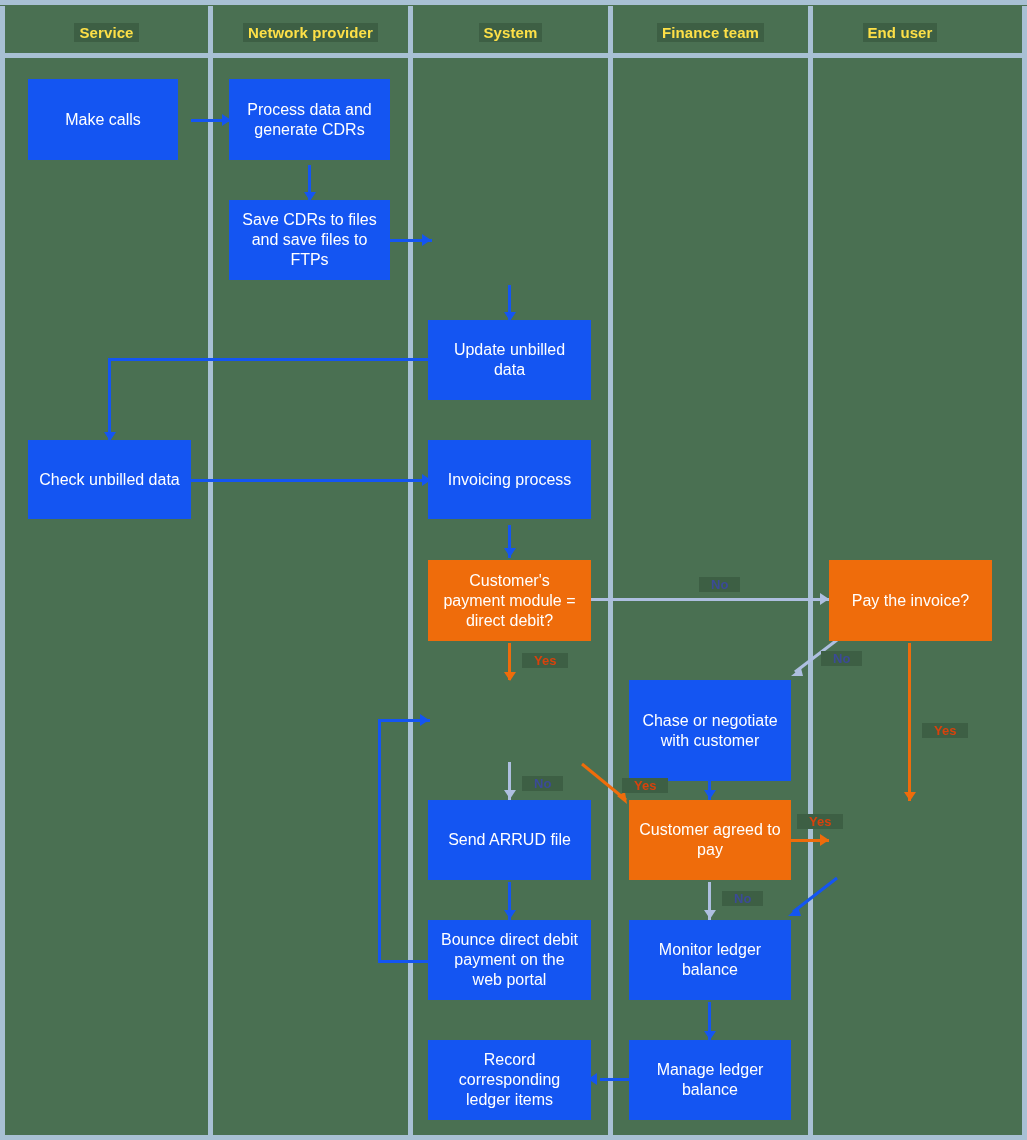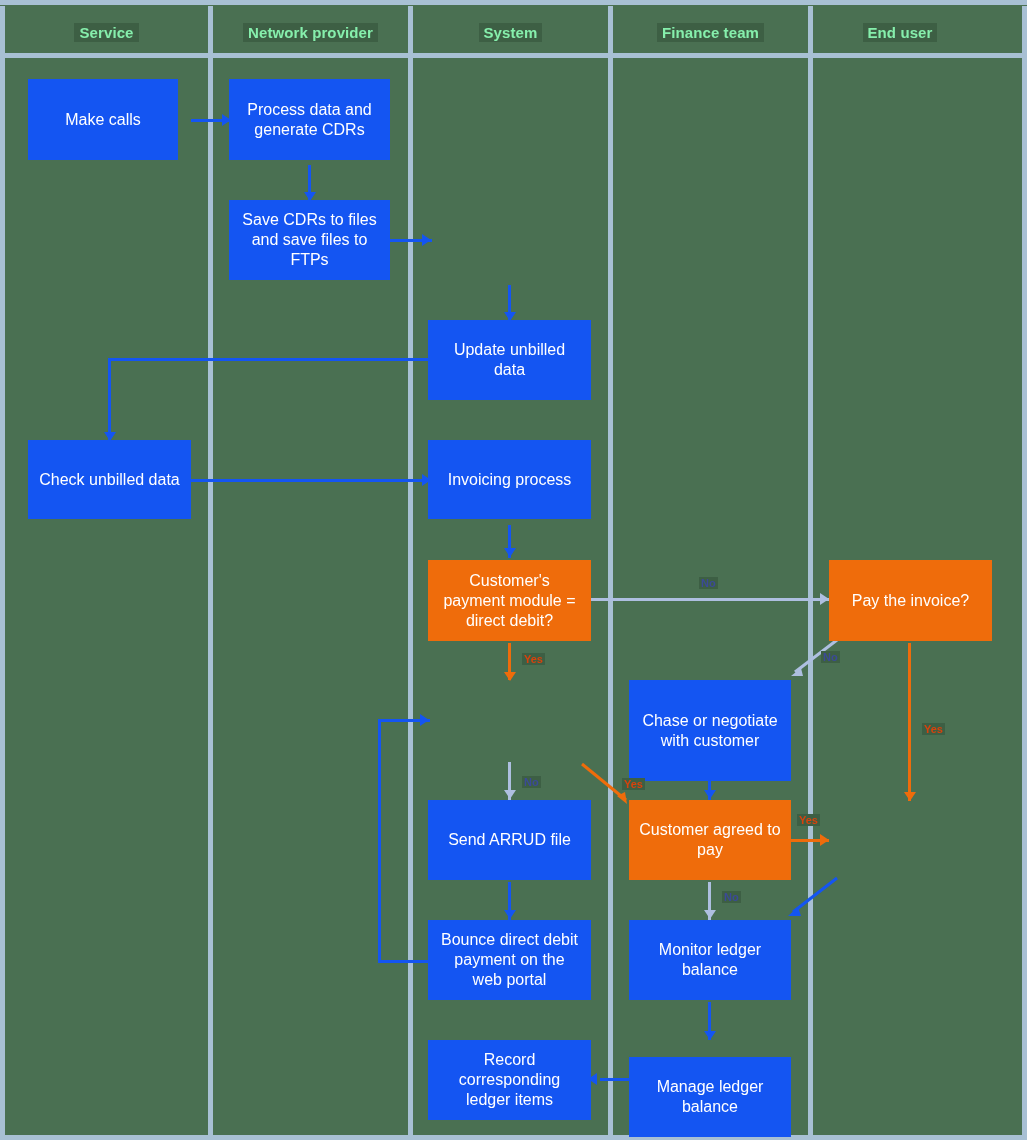--- a/index.html
+++ b/index.html
@@ -33,21 +33,21 @@
     position: absolute;
     top: 6px;
     height: 52px;
     display: flex;
     align-items: center;
     justify-content: center;
   }
   .lane-header-label {
     font-size: 15px;
     font-weight: 700;
-    color: #86efac;
+    color: #fde047;
     background: #3d5f44;
     padding: 1px 5px;
     letter-spacing: .1px;
     white-space: nowrap;
   }
 
   
   .node {
     position: absolute;
     display: flex;
@@ -86,24 +86,24 @@
   .arrow.down.l { border-top-color: #aebfe0; }
   .arrow.right { border-top: 6px solid transparent; border-bottom: 6px solid transparent; border-left: 9px solid #1455f2; }
   .arrow.right.o { border-left-color: #ef6c0b; }
   .arrow.right.l { border-left-color: #aebfe0; }
   .arrow.left { border-top: 6px solid transparent; border-bottom: 6px solid transparent; border-right: 9px solid #1455f2; }
 
   .diag { position: absolute; z-index: 3; }
 
   .edge-label {
     position: absolute;
-    font-size: 11px;
+    font-size: 13px;
     font-weight: 700;
     background: #3d5f44;
-    padding: 0 2px;
+    padding: 0 12px;
     z-index: 7;
     white-space: nowrap;
   }
   .lbl-yes { color: #d8420c; }
   .lbl-no  { color: #3b4a97; }
 </style>
 </head>
 <body>
 
 <div id="canvas">
@@ -262,21 +262,21 @@
   </div>
 
   <div class="node decision" style="left:629px; top:800px; width:162px; height:80px;">
     <span>Customer agreed to pay</span>
   </div>
 
   <div class="node process" style="left:629px; top:920px; width:162px; height:80px;">
     <span>Monitor ledger balance</span>
   </div>
 
-  <div class="node process" style="left:629px; top:1040px; width:162px; height:80px;margin-top:17px;">
+  <div class="node process" style="left:629px; top:1040px; width:162px; height:80px;">
     <span>Manage ledger balance</span>
   </div>
 
   <div class="node decision" style="left:829px; top:560px; width:163px; height:81px;">
     <span>Pay the invoice?</span>
   </div>
 
 
 </div>
 

